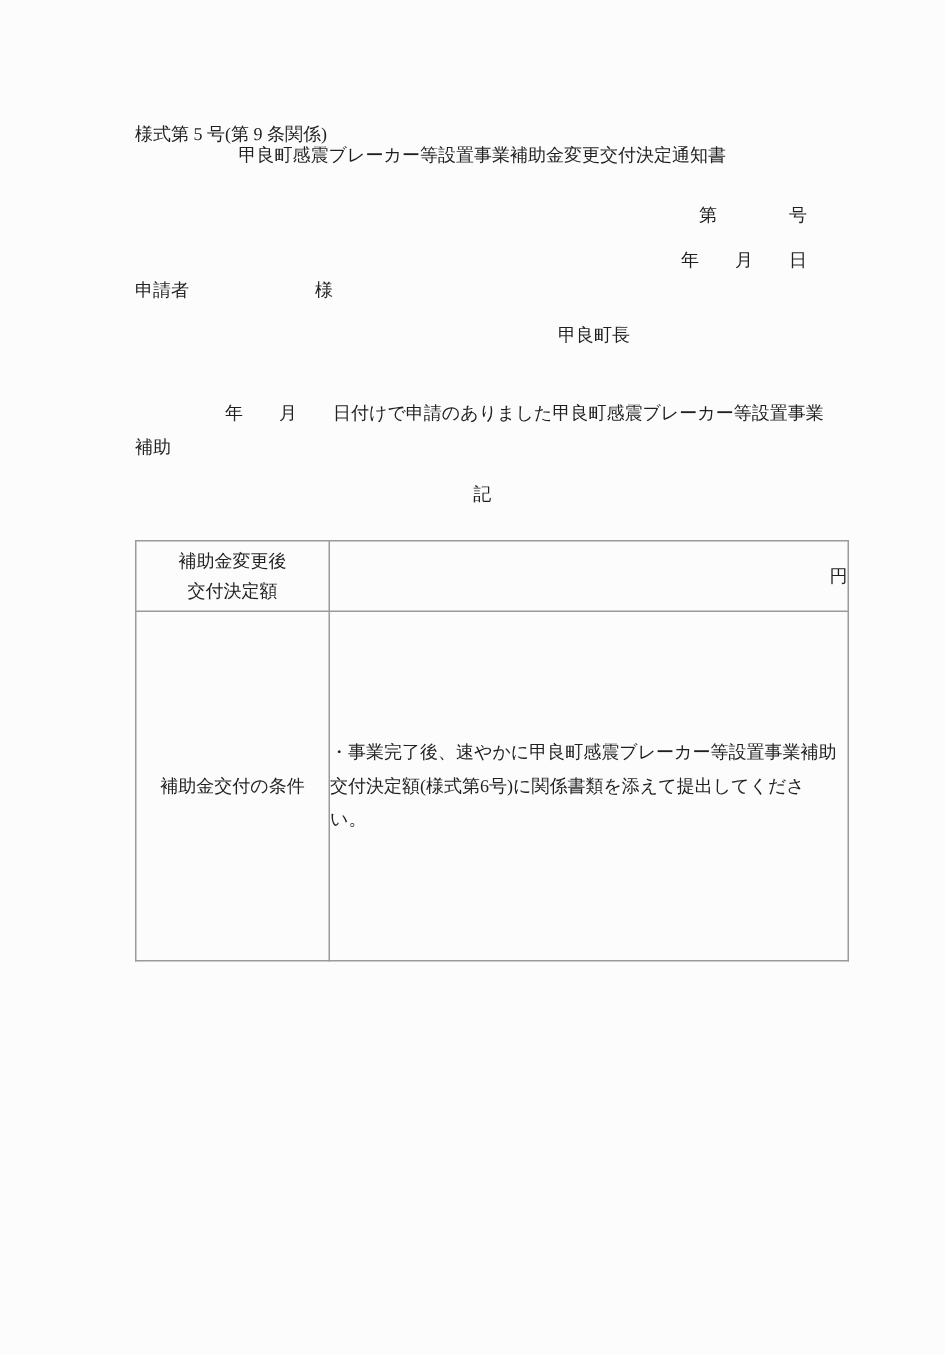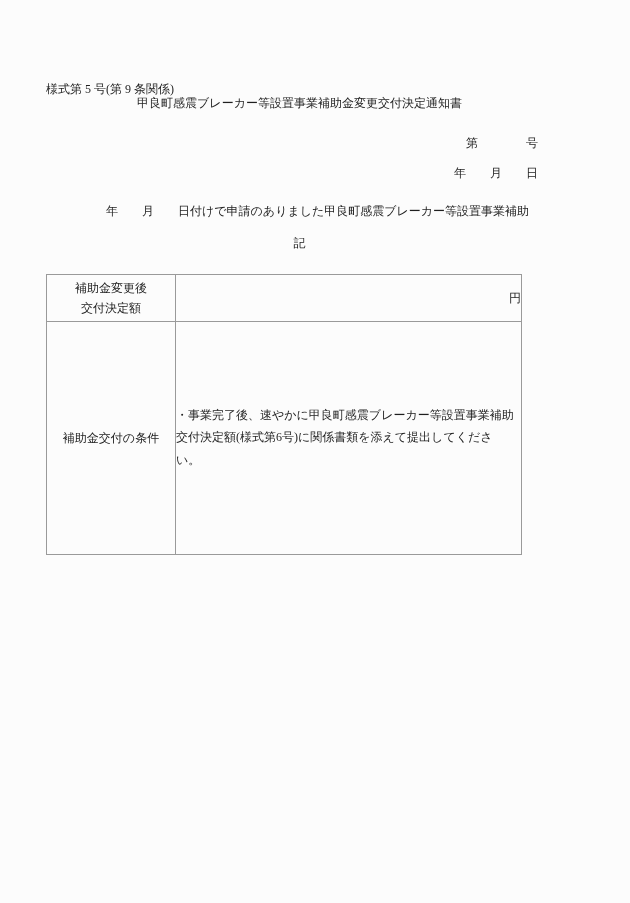--- a/index.html
+++ b/index.html
@@ -5,21 +5,21 @@
   html, body {
     margin: 0;
     padding: 0;
     background: #fcfcfc;
   }
   .page {
     position: relative;
     width: 630px;
     height: 903px;
     box-sizing: border-box;
-    padding: 82px 77px 0 46px;
+    padding: 82px 77px 0 90px;
     background: #fcfcfc;
     color: #1f1f1f;
     font-family: "Liberation Serif", "DejaVu Serif", serif;
     font-size: 12px;
     line-height: 14px;
     overflow: hidden;
   }
   .form-number {
     text-align: left;
   }
@@ -39,21 +39,21 @@
   .applicant {
     margin-top: 6px;
     text-align: left;
   }
   .sender {
     margin-top: 16px;
     padding-left: 282px;
     text-align: left;
   }
   .body-para {
-    margin-top: 20px;
+    margin-top: 34px;
     line-height: 22.5px;
     text-align: left;
   }
   .ki {
     margin-top: 13px;
     text-align: center;
   }
   .form-table {
     margin-top: 24px;
     border-collapse: collapse;
@@ -92,21 +92,23 @@
 <div class="page">
 
   <div class="form-number">様式第 5 号(第 9 条関係)</div>
 
   <div class="doc-title">甲良町感震ブレーカー等設置事業補助金変更交付決定通知書</div>
 
   <div class="right-line doc-number">第　　　　号</div>
 
   <div class="right-line date-line">年　　月　　日</div>
 
+  <div class="applicant">申請者　　　　　　　様</div>
 
+  <div class="sender">甲良町長</div>
 
   <div class="body-para">
     <div>　　　　　年　　月　　日付けで申請のありました甲良町感震ブレーカー等設置事業補助</div>
   </div>
 
   <div class="ki">記</div>
 
   <table class="form-table">
     <tbody>
         <tr class="row1">

